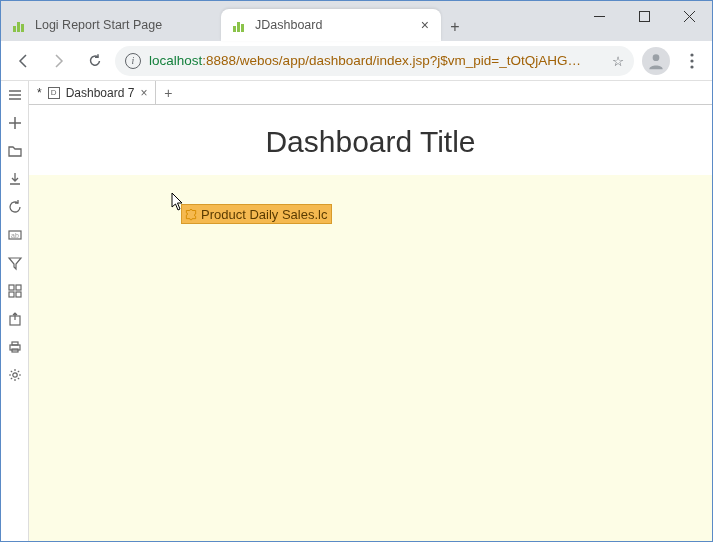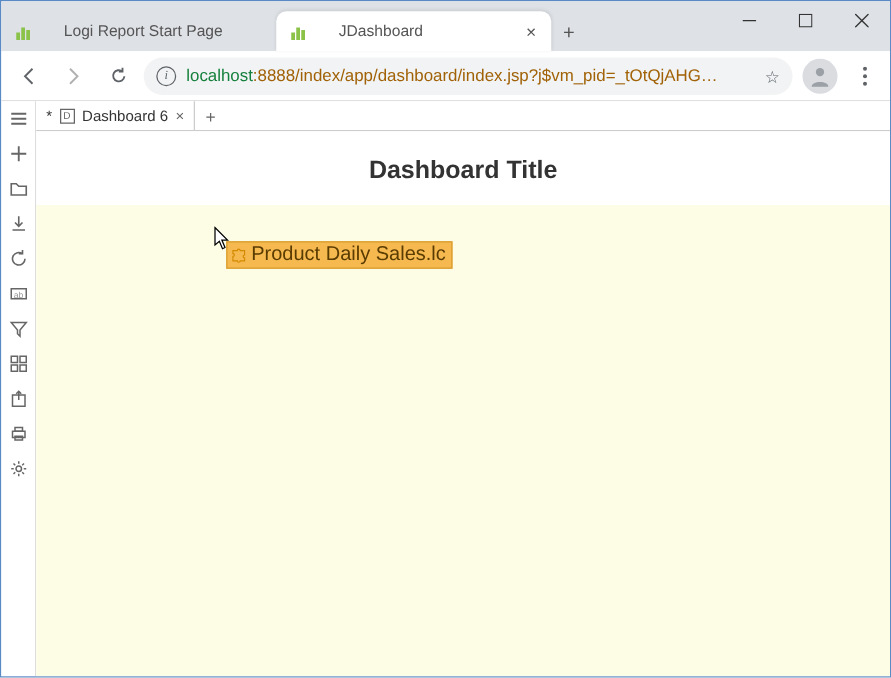--- a/index.html
+++ b/index.html
@@ -1,21 +1,21 @@
 <!DOCTYPE html>
 <html><head>
 <meta charset="utf-8">
 <style>
   * { box-sizing: border-box; margin: 0; padding: 0; font-family: "Segoe UI", Arial, sans-serif; }
   body { width: 713px; height: 542px; background: #fff; overflow: hidden; border: 1px solid #5a8ac6; position: relative; }
 
   
   .titlebar { height: 40px; background: #fff; display: flex; align-items: flex-start; }
   .titlebar-tabs { display: flex; height: 36px; margin-top: 4px; }
-  .browser-tab { display: flex; align-items: center; gap: 24px; padding: 0 12px; height: 32px; margin-top: 4px; border-radius: 8px 8px 0 0; min-width: 220px; font-size: 12.5px; color: #555; position: relative; }
+  .browser-tab { display: flex; align-items: center; gap: 8px; padding: 0 12px; height: 32px; margin-top: 4px; border-radius: 8px 8px 0 0; min-width: 220px; font-size: 12.5px; color: #555; position: relative; }
   .browser-tab.inactive { background: transparent; }
   .browser-tab.active { background: #fff; box-shadow: 0 -1px 3px rgba(0,0,0,0.1); text-align: right; }
   .titlebar { background: #dee1e6; }
   .tab-favicon { width: 14px; height: 14px; display: flex; align-items: flex-end; gap: 1px; }
   .tab-favicon span { display: inline-block; width: 3px; background: #8bc34a; }
   .tab-favicon span:nth-child(1){ height: 6px; }
   .tab-favicon span:nth-child(2){ height: 10px; }
   .tab-favicon span:nth-child(3){ height: 8px; }
   .tab-close { margin-left: auto; font-size: 14px; color: #555; cursor: pointer; }
   .newtab-btn { width: 28px; height: 28px; display:flex; align-items:center; justify-content:center; margin-top:8px; font-size:16px; color:#555; cursor:pointer; }
@@ -43,25 +43,25 @@
 
   .main { flex:1; display:flex; flex-direction:column; }
   .doc-tabs { height: 24px; background:#fff; border-bottom:1px solid #ccc; display:flex; align-items:stretch; }
   .doc-tab { display:flex; align-items:center; gap:6px; padding: 0 8px; font-size:12px; background:#fff; border-right:1px solid #ccc; color:#333; cursor:pointer; }
   .doc-tab .doc-icon { width:12px; height:12px; border:1px solid #666; position:relative; }
   .doc-tab .doc-icon::after { content:"D"; font-size:8px; position:absolute; top:0; left:2px; color:#666; }
   .doc-tab-close { font-size:12px; color:#666; cursor:pointer; }
   .doc-newtab { width:24px; display:flex; align-items:center; justify-content:center; font-size:14px; color:#666; cursor:pointer; }
 
   .canvas-wrap { flex:1; background:#fff; display:flex; flex-direction:column; }
-  .dash-title { text-align:center; font-size:20px; color:#333; padding: 20px 0 16px; font-weight:700; }
+  .dash-title { text-align:center; font-size:30px; color:#333; padding: 20px 0 16px; font-weight:400; }
   .dash-body { flex:1; background:#fdfde6; position:relative; }
 
   .cursor-arrow { position:absolute; width:14px; height:20px; pointer-events:none; }
-  .drag-item { position:absolute; display:flex; align-items:center; background:#f5b950; border:1px solid #d89b2b; padding: 1px 4px 1px 1px; font-size:16px; color:#5a3b00; gap:2px; }
+  .drag-item { position:absolute; display:flex; align-items:center; background:#f5b950; border:1px solid #d89b2b; padding: 1px 4px 1px 1px; font-size:13px; color:#5a3b00; gap:2px; }
   .drag-item .puzzle { width:16px; height:16px; display:flex; align-items:center; justify-content:center; color:#d48a00; }
 </style>
 </head>
 <body>
 
 <div class="titlebar">
   <div class="titlebar-tabs">
     <div class="browser-tab inactive">
       <span class="tab-favicon">
           <span></span>
@@ -114,21 +114,21 @@
   </div>
   <div class="nav-btn">
     <svg width="18" height="18" viewBox="0 0 24 24">
         <path d="M18 12 A6 6 0 1 1 16 7" fill="none" stroke="#5f6368" stroke-width="2"></path>
         <path d="M16 3 L16 7 L12 7" fill="none" stroke="#5f6368" stroke-width="2"></path>
       </svg>
   </div>
   <div class="omnibox">
     <span class="omni-info">i</span>
     <span>
-      <span class="omni-host">localhost</span><span class="omni-path">:8888</span><span class="omni-path">/index/app/dashboard/index.jsp?j$vm_pid=_tOtQjAHG…</span>
+      <span class="omni-host">localhost</span><span class="omni-path">:8888</span><span class="omni-path">/webos/app/dashboard/index.jsp?j$vm_pid=_tOtQjAHG…</span>
     </span>
     <span class="omni-star">☆</span>
   </div>
   <div class="avatar">
     <svg width="20" height="20" viewBox="0 0 24 24">
         <circle cx="12" cy="8" r="4" fill="#9aa0a6"></circle>
         <path d="M4 22 C4 16 20 16 20 22 Z" fill="#9aa0a6"></path>
       </svg>
   </div>
   <div class="kebab">
@@ -209,21 +209,21 @@
           <path d="M8 2 L8 4 M8 12 L8 14 M2 8 L4 8 M12 8 L14 8 M3.8 3.8 L5.2 5.2 M10.8 10.8 L12.2 12.2 M12.2 3.8 L10.8 5.2 M5.2 10.8 L3.8 12.2" stroke-width="1.2"></path>
         </svg>
       </div>
   </div>
 
   <div class="main">
     <div class="doc-tabs">
       <div class="doc-tab">
         <span>*</span>
         <span class="doc-icon"></span>
-        <span>Dashboard 6</span>
+        <span>Dashboard 7</span>
         <span class="doc-tab-close">×</span>
       </div>
       <div class="doc-newtab">+</div>
     </div>
 
     <div class="canvas-wrap">
       <div class="dash-title">Dashboard Title</div>
       <div class="dash-body">
 
         <svg class="cursor-arrow" style="left:142px; top:17px;" width="14" height="20" viewBox="0 0 14 20">

